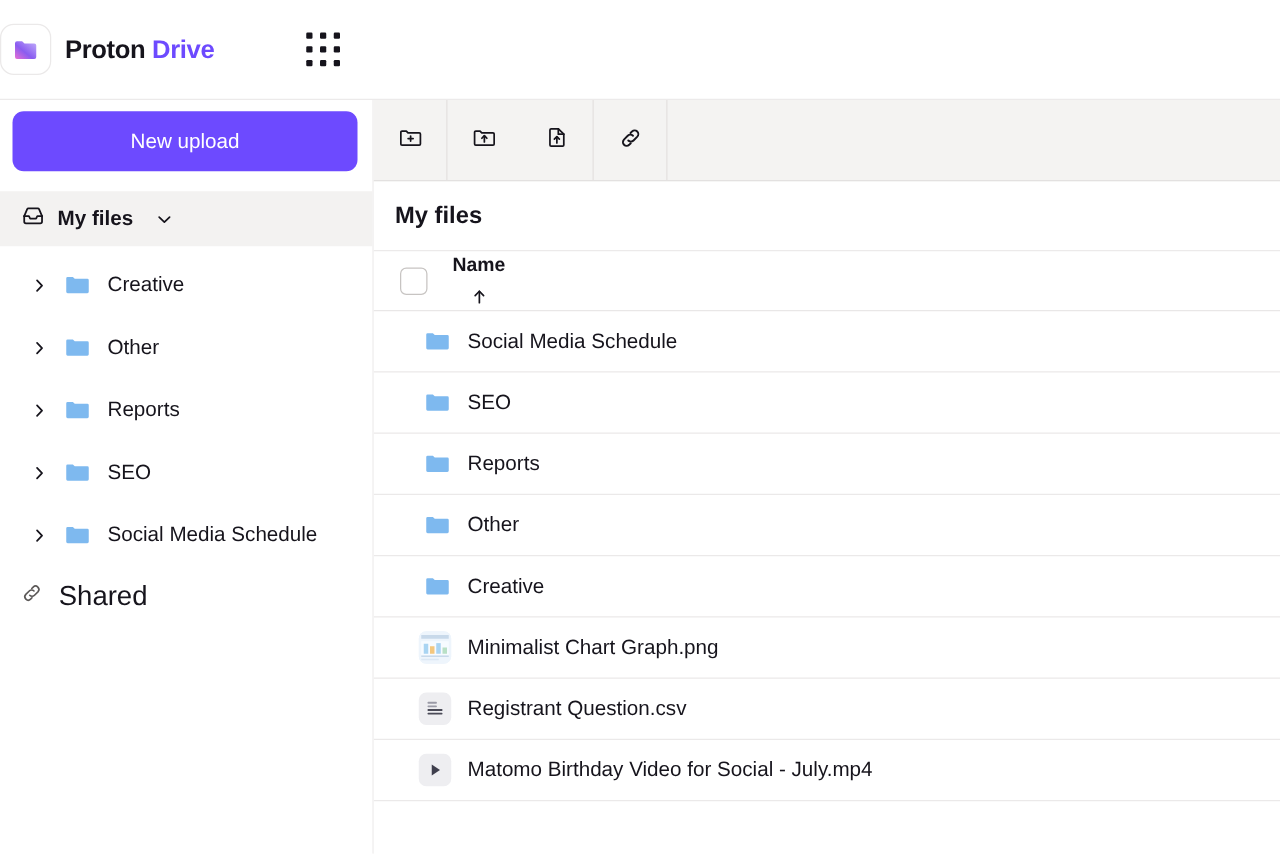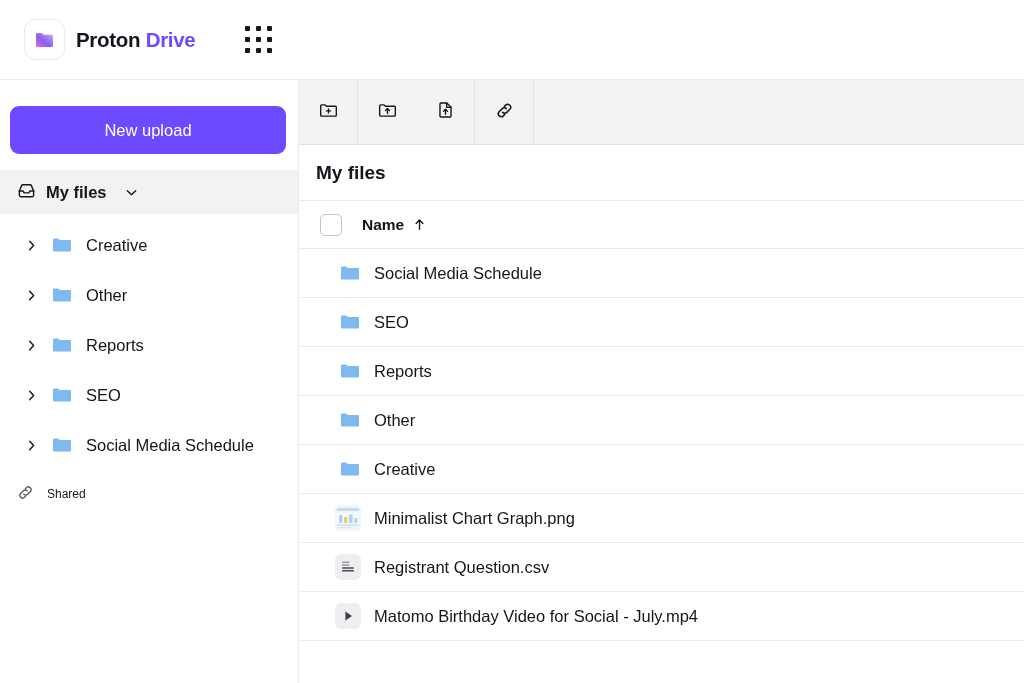--- a/index.html
+++ b/index.html
@@ -29,21 +29,21 @@
     align-items: center;
     background: #ffffff;
     border-bottom: 1px solid #eceaea;
     position: relative;
   }
 
   .brand {
     display: flex;
     align-items: center;
     gap: 11px;
-    padding-left: 24px;
+    padding-left: 0;
     width: 288px;
   }
 
   .brand-logo {
     width: 41px;
     height: 41px;
     border-radius: 11px;
     border: 1px solid #ebe9e9;
     background: #ffffff;
     display: flex;
@@ -91,21 +91,21 @@
     width: 299px;
     min-width: 299px;
     background: #ffffff;
     border-right: 1px solid #eceaea;
     display: flex;
     flex-direction: column;
     padding-top: 8px;
   }
 
   .new-upload {
-    margin: 18px 12px 16px 10px;
+    margin: 1px 12px 16px 10px;
     height: 48px;
     border-radius: 9px;
     background: #6d4aff;
     color: #ffffff;
     font-size: 16.5px;
     font-weight: normal;
     border: none;
     cursor: pointer;
     font-family: inherit;
     display: flex;
@@ -155,21 +155,21 @@
   }
 
   .nav-item {
     height: 48px;
     display: flex;
     align-items: center;
     padding-left: 16px;
     gap: 12px;
     cursor: pointer;
   }
-  .nav-label { font-size: 12px; color: #16141c; }
+  .nav-label { font-size: 22px; color: #16141c; }
 
   
   .main {
     flex: 1;
     display: flex;
     flex-direction: column;
     min-width: 0;
     background: #ffffff;
   }
 
@@ -231,20 +231,21 @@
     height: 22px;
     border: 1px solid #c7c4c2;
     border-radius: 5px;
     background: #ffffff;
     cursor: pointer;
   }
   .hdr-name {
     display: flex;
     align-items: center;
     gap: 8px;
+    flex-direction: column;
   }
   .hdr-name-label {
     font-size: 15.5px;
     font-weight: bold;
     color: #16141c;
   }
   .sort-arrow { display: flex; align-items: center; cursor: pointer; }
 
   .rows { flex: 1; overflow: hidden; }
 

